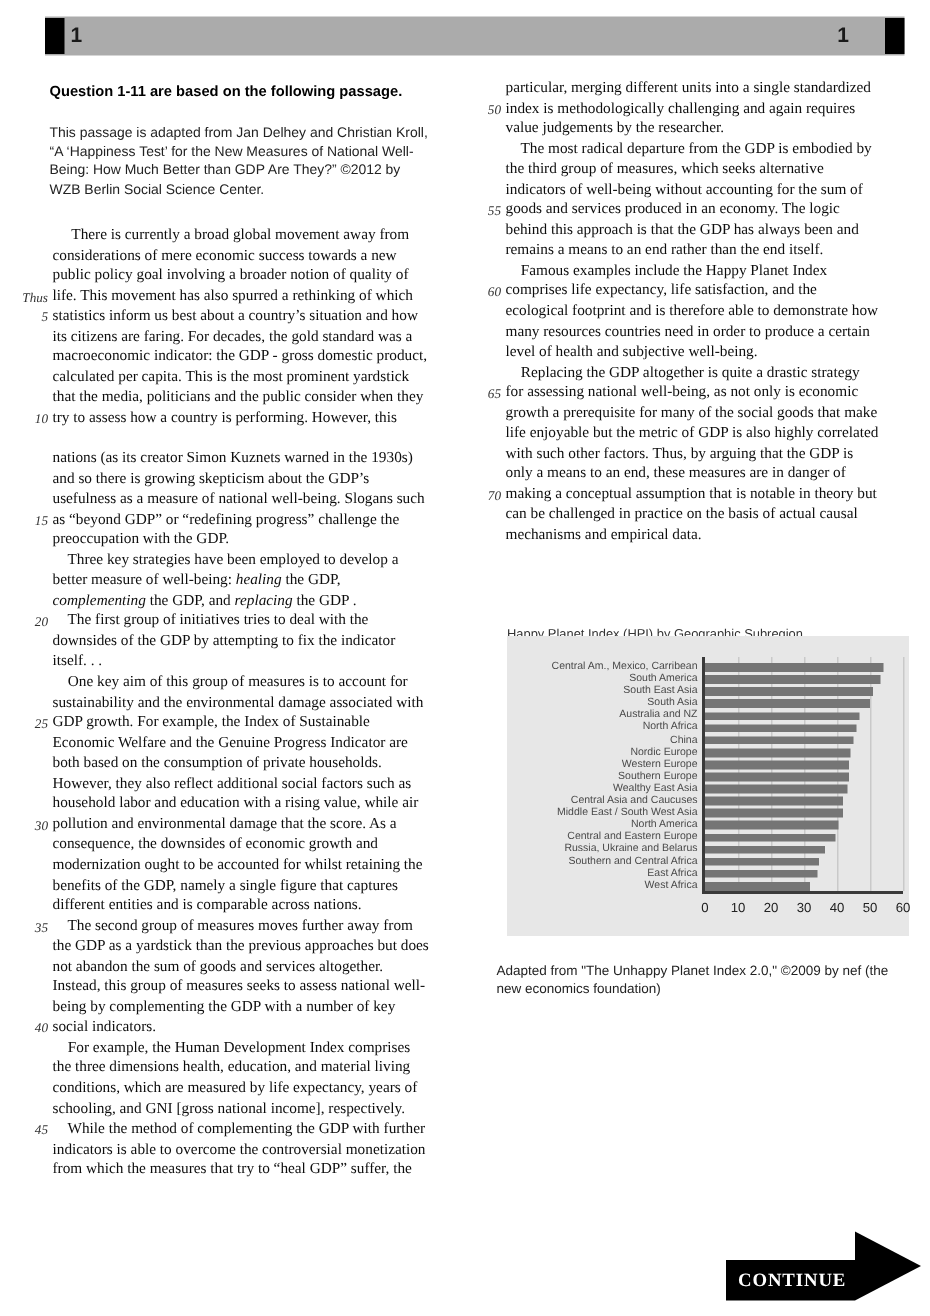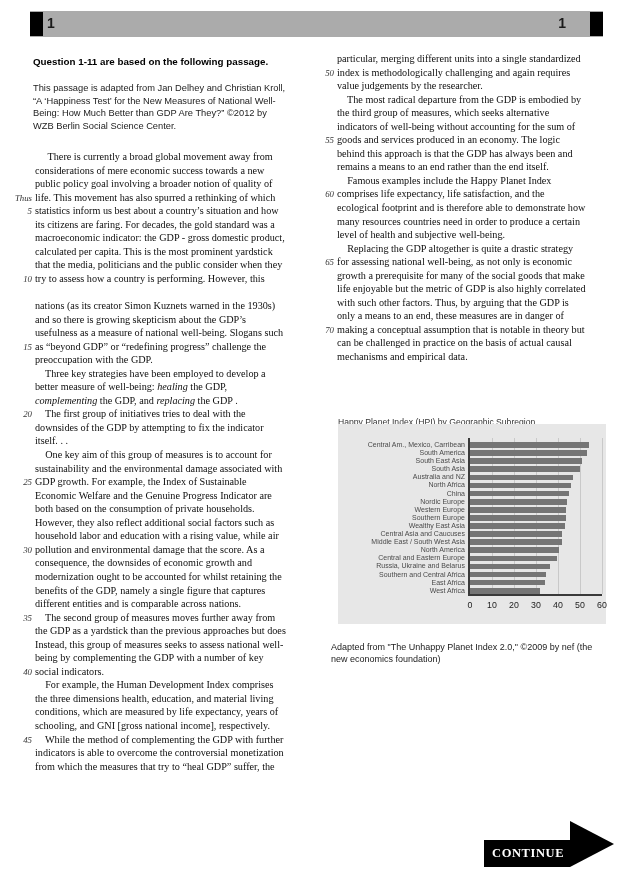--- a/index.html
+++ b/index.html
@@ -246,20 +246,24 @@
       <div class="pline">
         <span class="lnum">35</span>
         <span class="ltext">    The second group of measures moves further away from</span>
       </div>
 
       <div class="pline">
         <span class="lnum"></span>
         <span class="ltext">the GDP as a yardstick than the previous approaches but does</span>
       </div>
 
+      <div class="pline">
+        <span class="lnum"></span>
+        <span class="ltext">not abandon the sum of goods and services altogether.</span>
+      </div>
 
       <div class="pline">
         <span class="lnum"></span>
         <span class="ltext">Instead, this group of measures seeks to assess national well-</span>
       </div>
 
       <div class="pline">
         <span class="lnum"></span>
         <span class="ltext">being by complementing the GDP with a number of key</span>
       </div>

